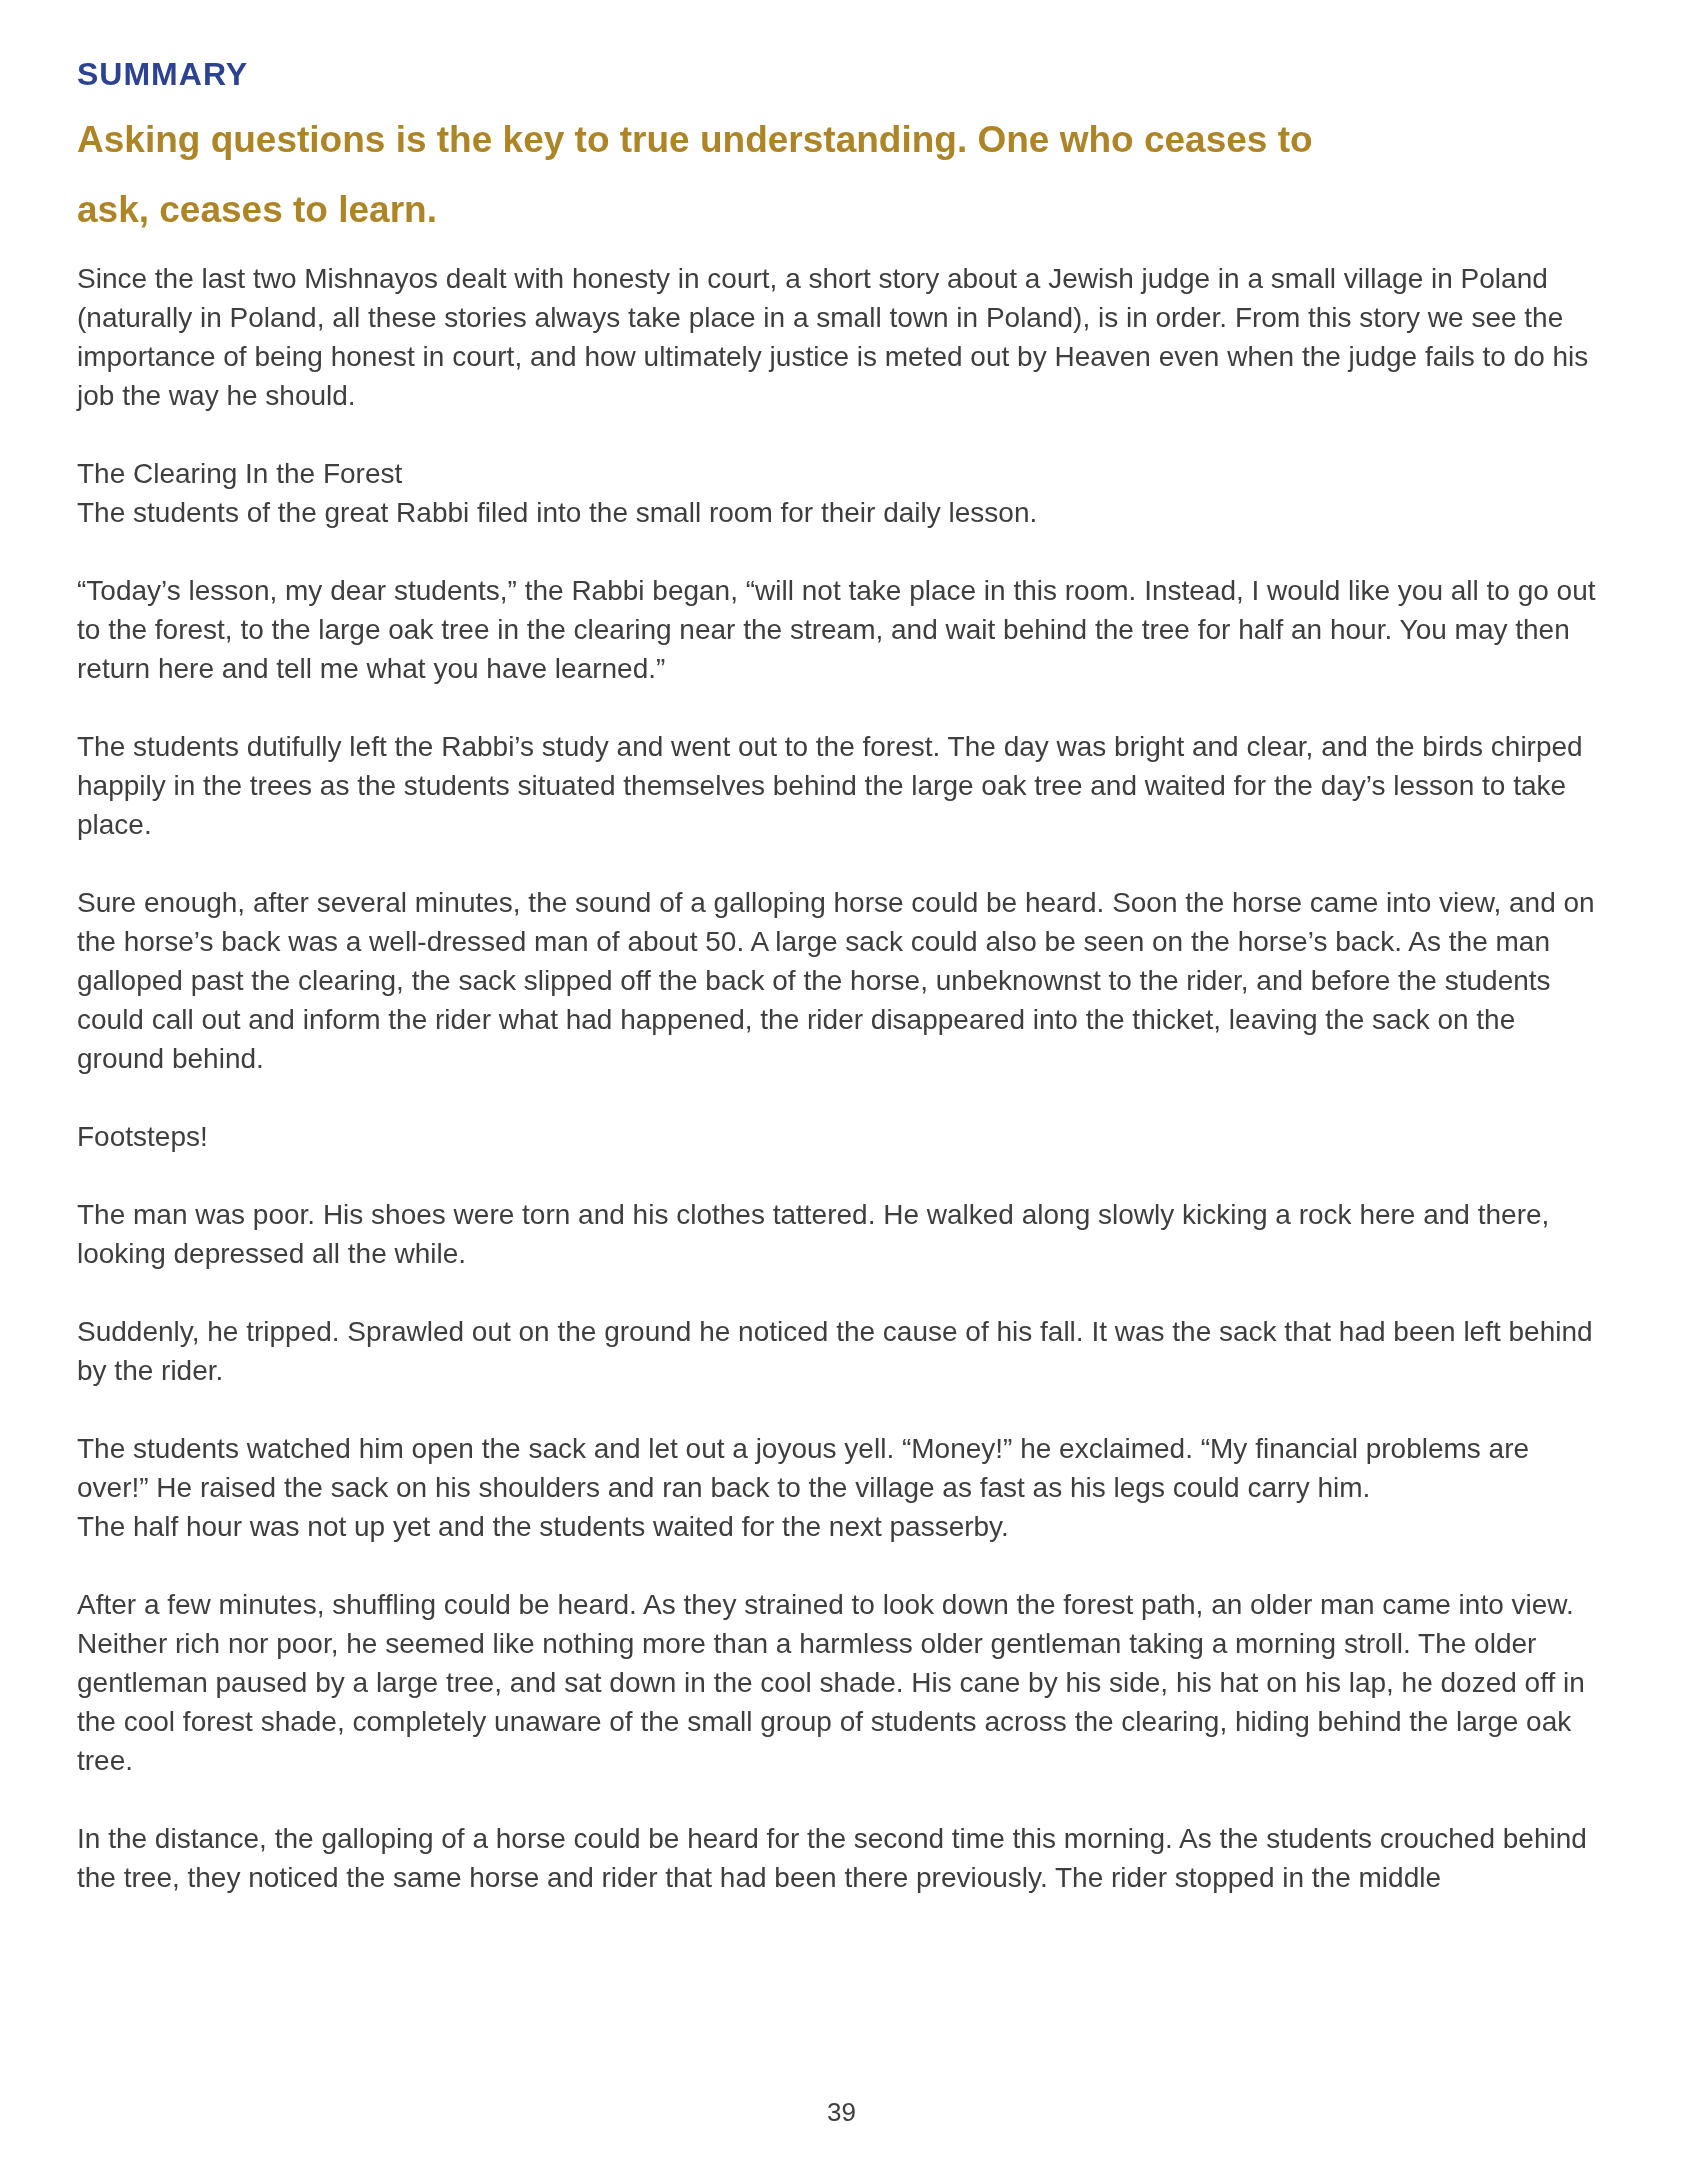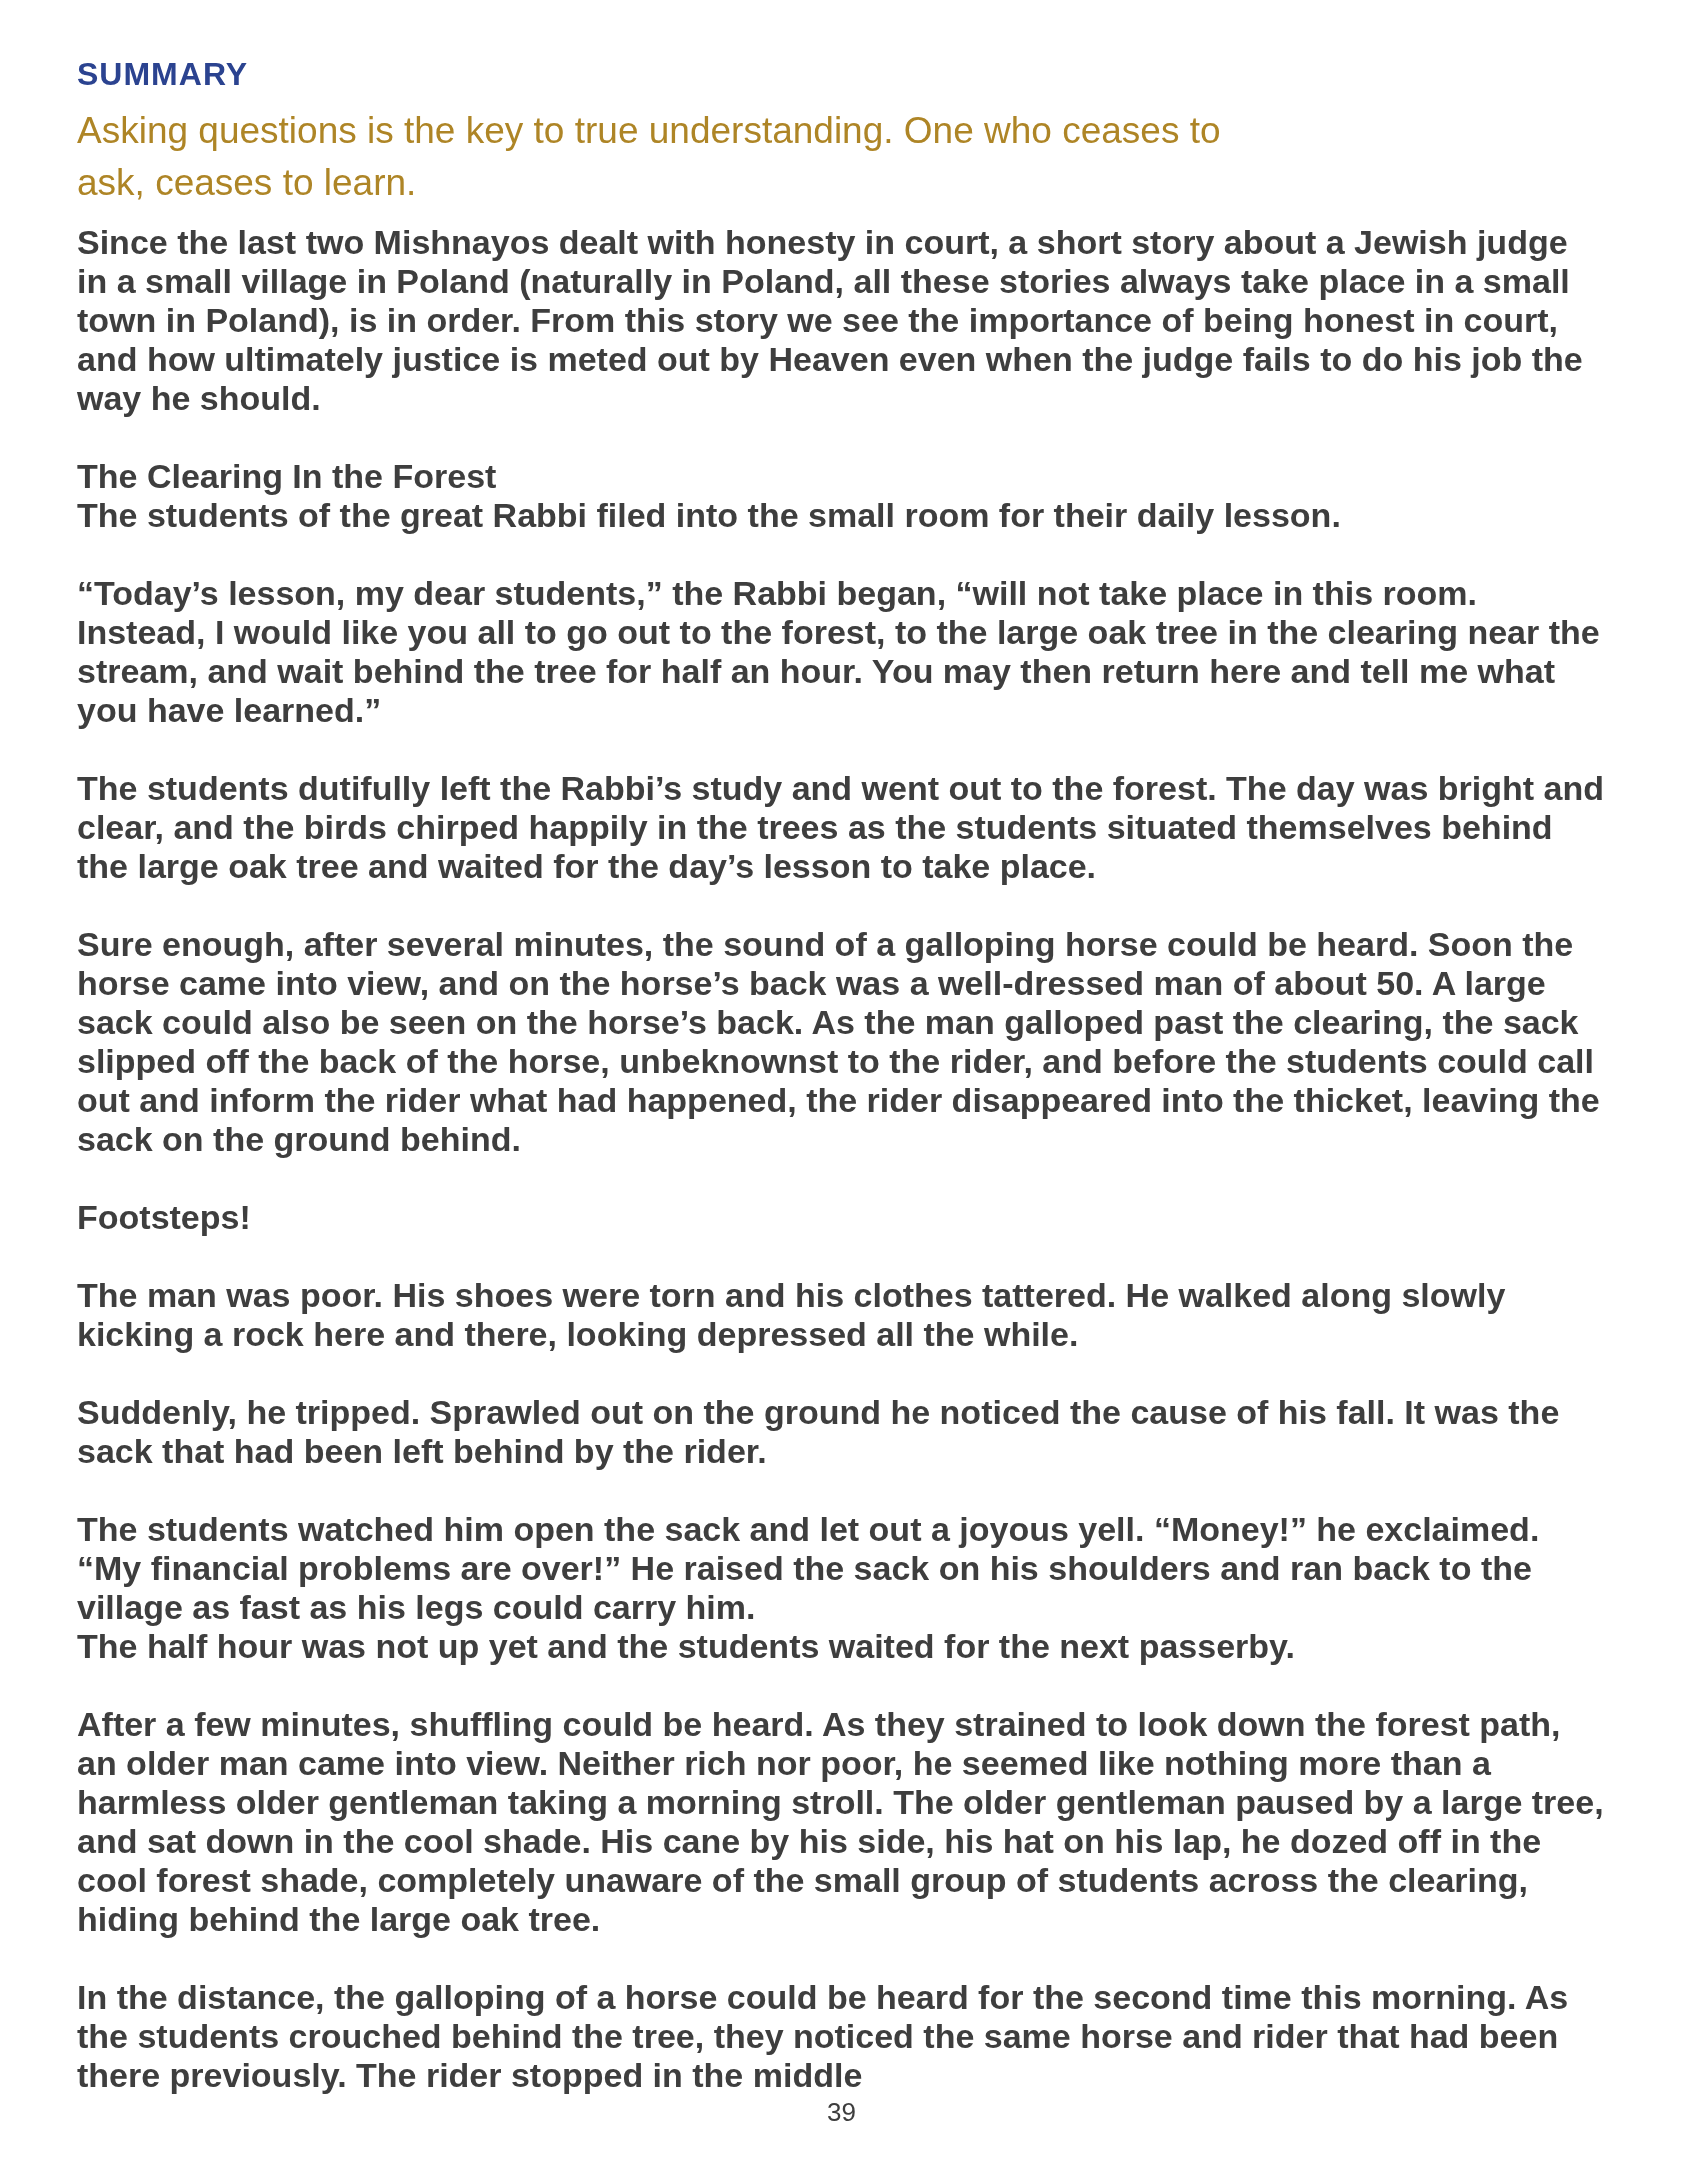--- a/index.html
+++ b/index.html
@@ -21,29 +21,29 @@
     margin: 0 0 8px 0;
     font-size: 32px;
     font-weight: bold;
     letter-spacing: 1px;
     color: var(--title-color, #2b4390);
     line-height: 1.2;
   }
   .page-subtitle {
     margin: 12px 0 14px 0;
     font-size: 37px;
-    font-weight: normal;
+    font-weight: bold;
     color: var(--subtitle-color, #ae8526);
-    line-height: 52px;
+    line-height: 70px;
     white-space: pre-line;
   }
   .article-body {
     color: var(--body-color, #3e3e3e);
-    font-size: 34px;
-    font-weight: 700;
+    font-size: 28px;
+    font-weight: 400;
     line-height: 39px;
   }
   .article-body p.para {
     margin: 0 0 39px 0;
     white-space: pre-line;
   }
   .page-footer {
     position: absolute;
     left: 0;
     right: 0;

